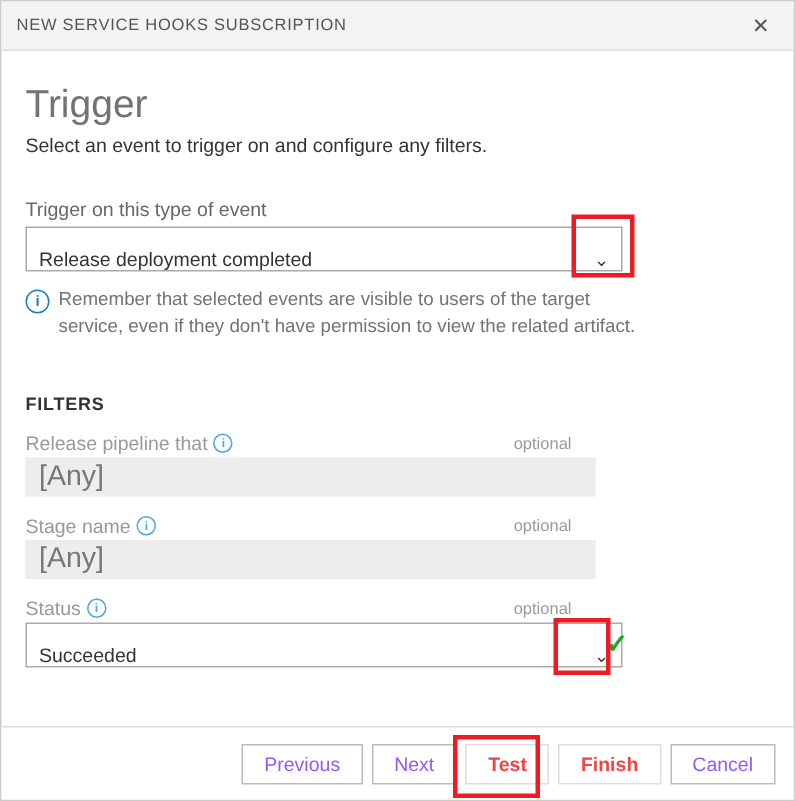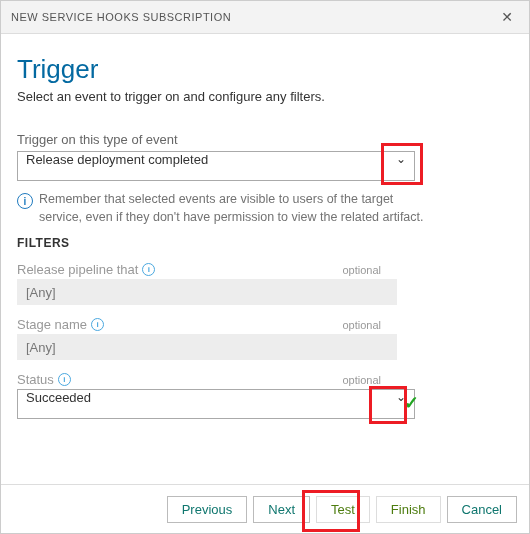--- a/index.html
+++ b/index.html
@@ -16,76 +16,76 @@
   background: #f3f3f3;
   border-bottom:1px solid #ddd;
   height: 32px;
   display:flex; align-items:center; justify-content:space-between;
   padding: 0 10px;
 }
 .header-title { font-size:11px; letter-spacing:0.5px; color:#555; }
 .close-x { font-size:14px; color:#555; cursor:pointer; padding:2px 6px; }
 .content { padding: 12px 16px 0 16px; flex:1; overflow:hidden; }
 h1.title {
-  font-size: 26px; font-weight:400; color:#0369a1; margin: 8px 0 4px 0;
+  font-size: 26px; font-weight:400; color:#737373; margin: 8px 0 4px 0;
 }
 .subtitle { font-size:13px; color:#333; margin-bottom: 28px; display:block; }
 .field-label { font-size:13px; color:#666; margin-bottom:4px; display:block; }
 .select-box {
   border:1px solid #aaa; background:#fff;
   height:28px;
-  display:flex; align-items:flex-start; justify-content:space-between;
+  display:flex; align-items:flex-end; justify-content:space-between;
   padding: 0 8px; width: 380px;
   font-size:13px;
 }
 .chev { font-size:12px; color:#333; }
 .highlight-box {
   position:absolute; border:3px solid #ed1c24;
   pointer-events:none;
 }
 .info-row { display:flex; align-items:flex-start; margin-top:10px; gap:6px; width:420px;}
 .info-icon {
   width:14px; height:14px; border-radius:50%; border:1px solid #1f7bbf;
   color:#1f7bbf; font-size:10px; font-weight:bold;
   display:flex; align-items:center; justify-content:center;
   flex-shrink:0; margin-top:2px;
 }
 .info-text { font-size:12.5px; color:#737373; line-height:1.4; }
-.filters-heading { font-size:12px; font-weight:700; letter-spacing:0.5px; margin-top:10px; margin-bottom:12px; }
+.filters-heading { font-size:12px; font-weight:700; letter-spacing:0.5px; margin-top:36px; margin-bottom:12px; }
 .filter-block { margin-bottom:12px; position:relative; width:380px;}
 .filter-label { font-size:13px; color:#999; display:flex; align-items:center; gap:4px;}
 .small-info-icon {
   width:11px; height:11px; border-radius:50%; border:1px solid #4aa8df;
   color:#4aa8df; font-size:8px; font-weight:bold;
   display:flex; align-items:center; justify-content:center;
 }
 .optional-tag { position:absolute; right:16px; top:2px; font-size:11px; color:#999; }
 .readonly-input {
   background:#ededed; border:1px solid #ededed; height:24px;
-  padding: 0 8px; font-size:13px; color:#777; display:flex; align-items:center;
+  padding: 0 8px; font-size:19px; color:#777; display:flex; align-items:center;
   margin-top:2px;
 }
 .select-box.status { width:380px; }
 .select-box.status .chev { }
 .check-mark {
   color:#22a522; font-size:18px; font-weight:bold;
   position:absolute; right:-22px; top:20px;
 }
 .footer {
   border-top:1px solid #ddd;
   height:48px;
   display:flex; align-items:center; justify-content:flex-end;
   padding: 0 12px; gap:6px;
   background:#fff;
 }
 .btn {
-  border:1px solid #bbb; background:#fff; color:#0f766e;
+  border:1px solid #bbb; background:#fff; color:#8b5cf6;
   font-size:13px; padding:5px 14px; cursor:pointer;
 }
-.btn.disabled { color:#4d7c0f; border-color:#ddd; }
+.btn.disabled { color:#ef4444; border-color:#ddd;font-weight:bold; }
 </style>
 </head>
 <body>
 
 <div class="dialog">
 
   <div class="header">
     <span class="header-title">NEW SERVICE HOOKS SUBSCRIPTION</span>
     <span class="close-x">✕</span>
   </div>

